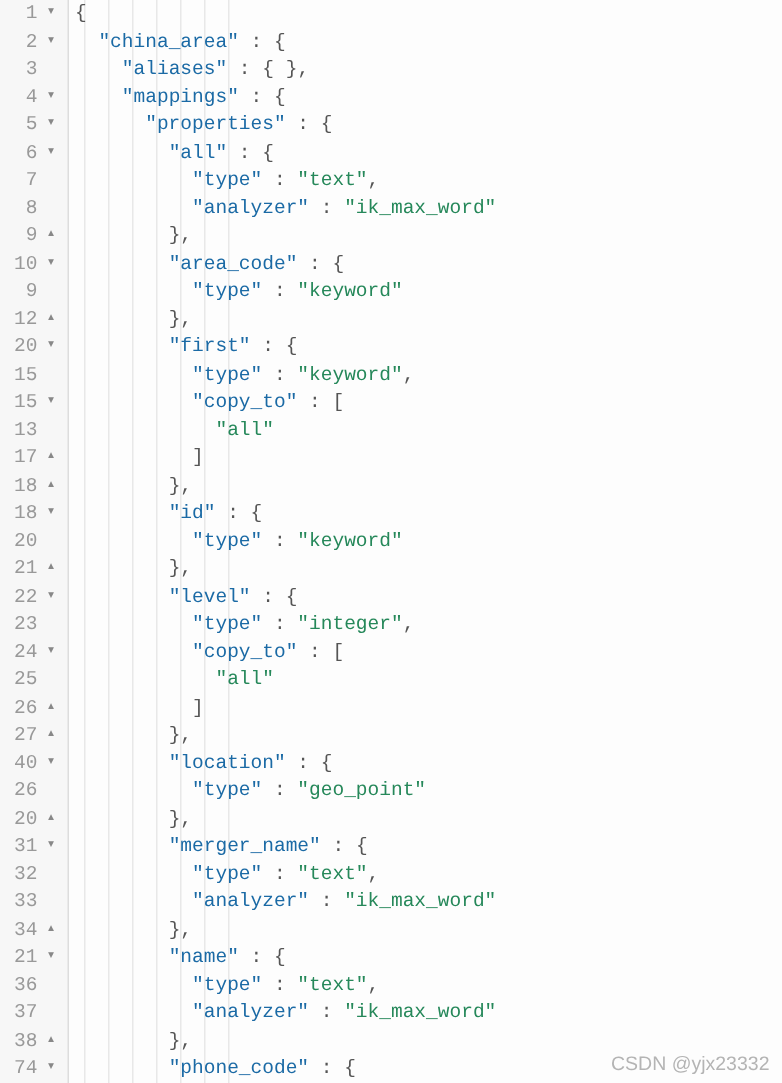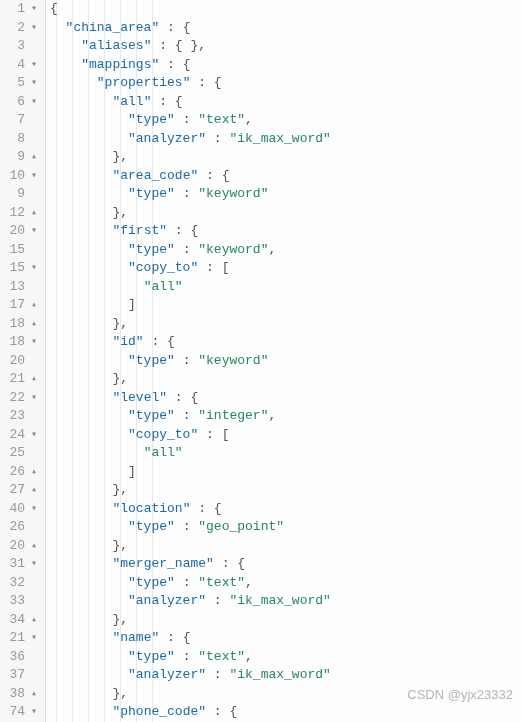--- a/index.html
+++ b/index.html
@@ -65,21 +65,21 @@
 .g6 { left: 90px; }
 .g7 { left: 106px; }
 .t { position: relative; z-index: 1; }
 .key { color: #1b6aa5; }
 .str { color: #26885a; }
 .punc { color: #555; }
 .brace { color: #555; }
 .watermark {
   position: absolute;
   right: 8px;
-  bottom: 18px;
+  bottom: 4px;
   color: rgba(120,120,120,0.55);
   font-size: 13px;
   font-family: sans-serif;
   z-index: 5;
 }
 </style>
 </head>
 <body>
 
 <div class="editor">

